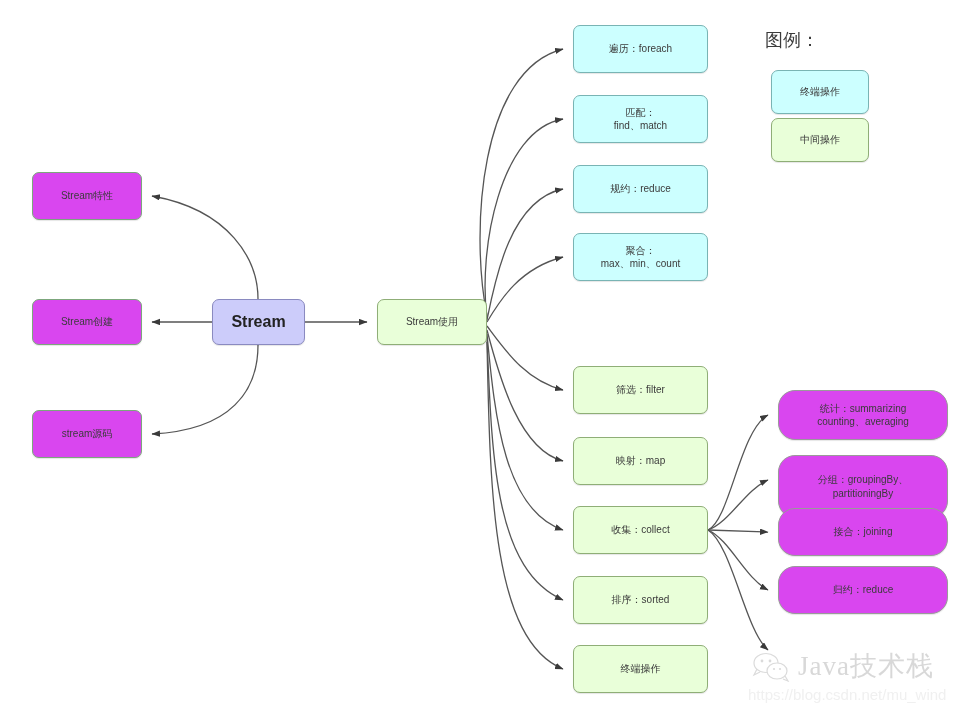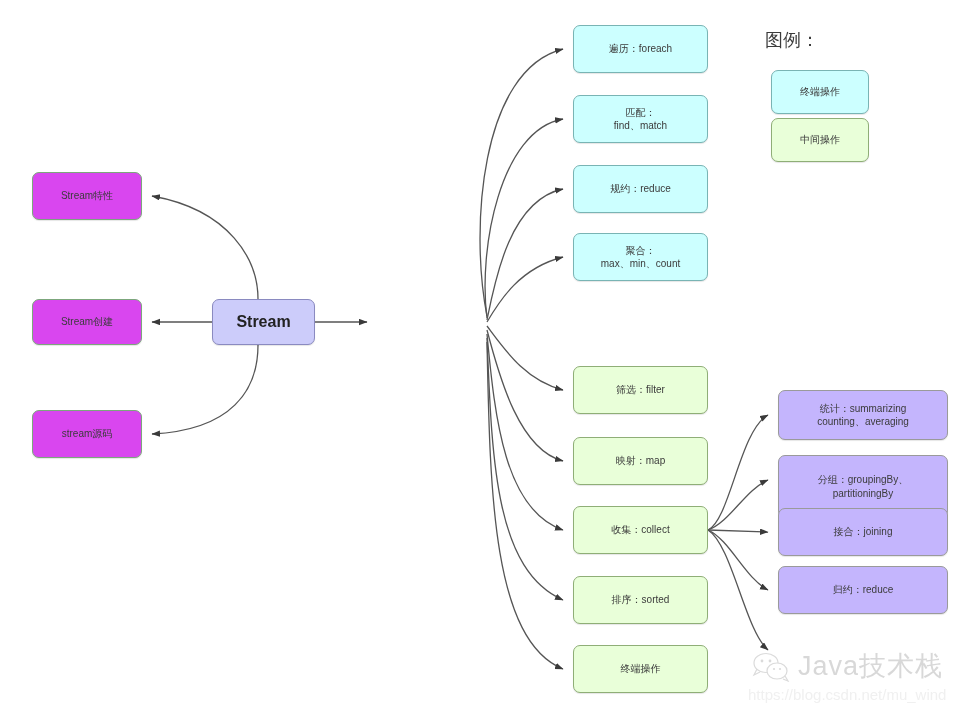--- a/index.html
+++ b/index.html
@@ -35,21 +35,21 @@
     font-size: 10px;
     color: #3b3b3b;
     line-height: 1.35;
     padding: 2px 6px;
     box-shadow: 0 1px 1px rgba(0,0,0,0.10);
   }
   .node.cyan   { background: #ccffff; border-color: #79b4b4; }
   .node.green  { background: #e9ffd9; border-color: #8fae77; }
   .node.mint   { background: #d946ef; border-color: #7ca77c; }
   .node.purple { background: #ccccfa; border-color: #8a8ac0; font-weight: bold; font-size: 16px; color: #222; }
-  .node.plain  { background: #c4b5fd; border-color: #9a9a9a; }
+  .node.plain  { background: #d946ef; border-color: #9a9a9a; border-radius: 17px; }
   .legend-title {
     position: absolute;
     font-size: 18px;
     color: #3b3b3b;
   }
   .watermark {
     position: absolute;
     pointer-events: none;
     opacity: 0.55;
   }
@@ -97,34 +97,37 @@
       <path d="M 487 342 C 490 490 492 640 563 669"></path>
 
       <path d="M 708 530 C 730 520 740 430 768 415"></path>
       <path d="M 708 530 C 730 522 745 490 768 480"></path>
       <path d="M 708 530 L 768 532"></path>
       <path d="M 708 530 C 730 540 745 578 768 590"></path>
       <path d="M 708 530 C 732 545 745 630 768 650"></path>
     </g>
   </svg>
 
-  <div class="node purple" style="left:212px; top:299px; width:103px; height:46px;">
+  <div class="node purple" style="left:212px; top:299px; width:93px; height:46px;">
     <span>Stream</span>
   </div>
 
   <div class="node mint" style="left:32px; top:172px; width:110px; height:48px;">
     <span>Stream特性</span>
   </div>
   <div class="node mint" style="left:32px; top:299px; width:110px; height:46px;">
     <span>Stream创建</span>
   </div>
   <div class="node mint" style="left:32px; top:410px; width:110px; height:48px;">
     <span>stream源码</span>
   </div>
 
+  <div class="node green" style="left:377px; top:299px; width:110px; height:46px;">
+    <span>Stream使用</span>
+  </div>
 
   <div class="node cyan" style="left:573px; top:25px; width:135px; height:48px;">
     <span>遍历：foreach</span>
   </div>
   <div class="node cyan" style="left:573px; top:95px; width:135px; height:48px; white-space:pre-line;">
     <span style="white-space:pre-line;">匹配：
 find、match</span>
   </div>
   <div class="node cyan" style="left:573px; top:165px; width:135px; height:48px;">
     <span>规约：reduce</span>
@@ -165,21 +168,21 @@
   </div>
 
   <div class="legend-title" style="left:765px; top:28px;">图例：</div>
   <div class="node cyan" style="left:771px; top:70px; width:98px; height:44px;">
     <span>终端操作</span>
   </div>
   <div class="node green" style="left:771px; top:118px; width:98px; height:44px;">
     <span>中间操作</span>
   </div>
 
-  <div class="watermark" style="left:752px; top:648px; display:flex; align-items:center; gap:6px;">
+  <div class="watermark" style="left:752px; top:648px; display:flex; align-items:center; gap:6px;font-family:Liberation Serif, serif;">
     <svg width="40" height="32" viewBox="0 0 40 32">
       <ellipse cx="14" cy="13" rx="12" ry="9.5" fill="none" stroke="#bdbdbd" stroke-width="1.2"></ellipse>
       <path d="M5 19 L2 25 L8 22" fill="none" stroke="#bdbdbd" stroke-width="1.2"></path>
       <circle cx="10" cy="11" r="1.4" fill="#bdbdbd"></circle>
       <circle cx="18" cy="11" r="1.4" fill="#bdbdbd"></circle>
       <ellipse cx="25" cy="21" rx="10" ry="8" fill="#ffffff" stroke="#bdbdbd" stroke-width="1.2"></ellipse>
       <path d="M33 26 L36 31 L31 29" fill="none" stroke="#bdbdbd" stroke-width="1.2"></path>
       <circle cx="22" cy="19" r="1.1" fill="#bdbdbd"></circle>
       <circle cx="28" cy="19" r="1.1" fill="#bdbdbd"></circle>
     </svg>

